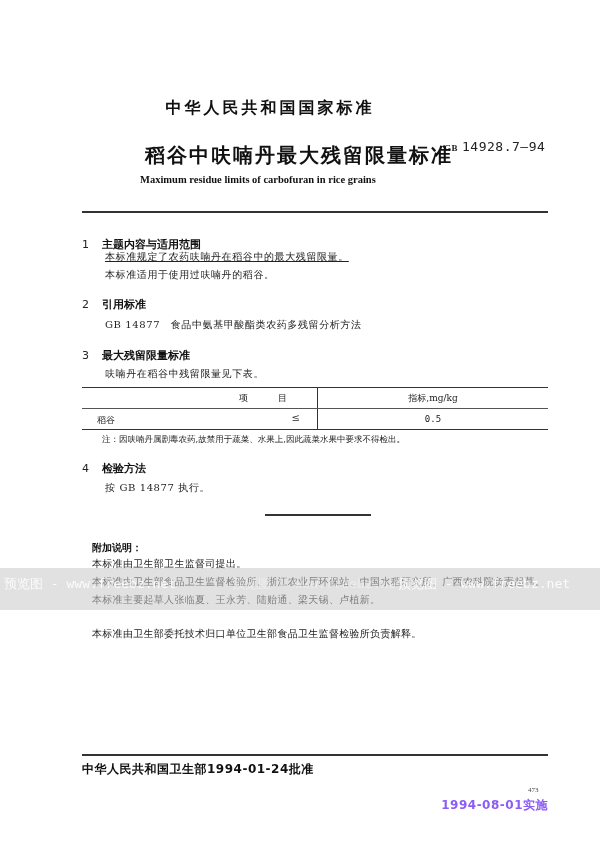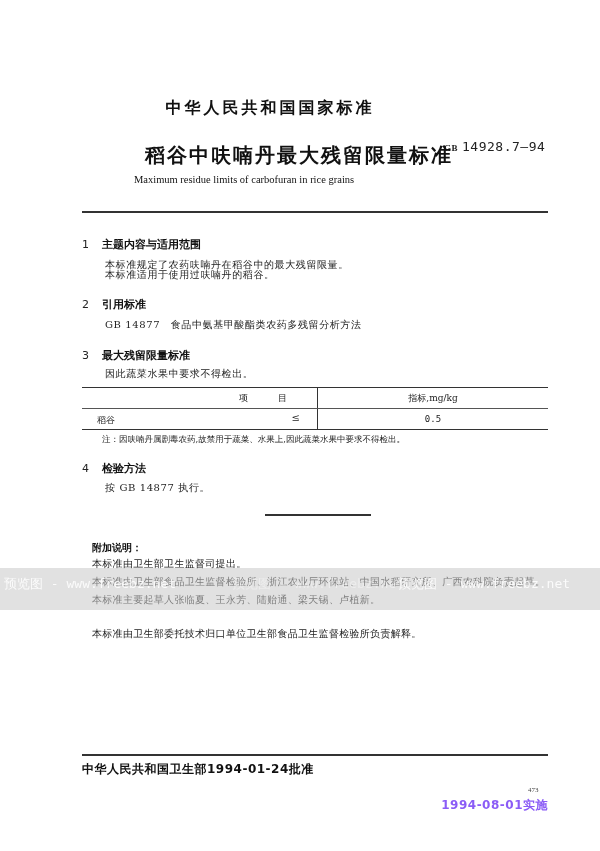--- a/index.html
+++ b/index.html
@@ -9,32 +9,32 @@
     font-family: "DejaVu Sans", sans-serif;
   }
   .abs { position: absolute; white-space: nowrap; }
   .serif { font-family: "DejaVu Serif", "Liberation Serif", serif; }
   .mono { font-family: "DejaVu Sans Mono", "Liberation Mono", monospace; }
 
   #nat-std { left: 0; width: 540px; text-align: center; top: 98px; font-size: 16px; font-weight: bold; letter-spacing: 3px; color:#111; }
   #std-code { left: 444px; top: 139px; font-size: 13px; letter-spacing: 0.5px; color:#222; }
   #std-code .gb { font-size: 9px; font-weight: bold; font-family: "Liberation Serif", serif; margin-right: 4px; }
   #main-title { left: 145px; top: 142px; font-size: 20px; font-weight: bold; letter-spacing: 2px; color:#111; }
-  #en-title { left: 134px; top: 174px; font-size: 10.5px; font-weight: normal; font-family: "Liberation Serif", serif; color:#111; }
+  #en-title { left: 140px; top: 174px; font-size: 10.5px; font-weight: bold; font-family: "Liberation Serif", serif; color:#111; }
   .rule { position: absolute; background: #333; }
   #top-rule { left: 82px; top: 211px; width: 466px; height: 1.5px; }
 
   .h-num { font-size: 11px; color:#222; }
   .h-txt { font-size: 11px; font-weight: bold; color:#111; }
   .sec-h { left: 82px; }
   .sec-h .h-num { display: inline-block; width: 20px; }
   .body-line { left: 105px; font-size: 10px; color:#222; letter-spacing: 0.6px; }
 
   #s1-head { top: 233px; }
-  #s1-l1 { top: 258px; }
+  #s1-l1 { top: 250px; text-decoration: underline; }
   #s1-l2 { top: 268px; }
   #s2-head { top: 293px; }
   #s2-l1 { top: 318px; }
   #s3-head { top: 344px; }
   #s3-l1 { top: 367px; }
 
   #limits-table { position: absolute; left: 82px; top: 387px; width: 466px; border-collapse: collapse; font-size: 9px; color:#222; }
   #limits-table td { height: 20px; padding: 0; vertical-align: middle; }
   #limits-table tr.head td { border-top: 1.5px solid #333; border-bottom: 1px solid #555; }
   #limits-table tr.row td { border-bottom: 1.5px solid #333; }
@@ -91,21 +91,21 @@
 <div id="s1-l2" class="abs body-line serif">本标准适用于使用过呋喃丹的稻谷。</div>
 
 <div id="s2-head" class="abs sec-h">
   <span class="h-num">2</span><span class="h-txt">引用标准</span>
 </div>
 <div id="s2-l1" class="abs body-line serif">GB 14877　食品中氨基甲酸酯类农药多残留分析方法</div>
 
 <div id="s3-head" class="abs sec-h">
   <span class="h-num">3</span><span class="h-txt">最大残留限量标准</span>
 </div>
-<div id="s3-l1" class="abs body-line serif">因此蔬菜水果中要求不得检出。</div>
+<div id="s3-l1" class="abs body-line serif">呋喃丹在稻谷中残留限量见下表。</div>
 
 <table id="limits-table" class="serif">
   <tbody>
       <tr class="head">
     <td class="c1">
           <span class="col-head-1">项目</span>
         </td>
     <td class="c2">指标,mg/kg</td>
   </tr>
   <tr class="row">

